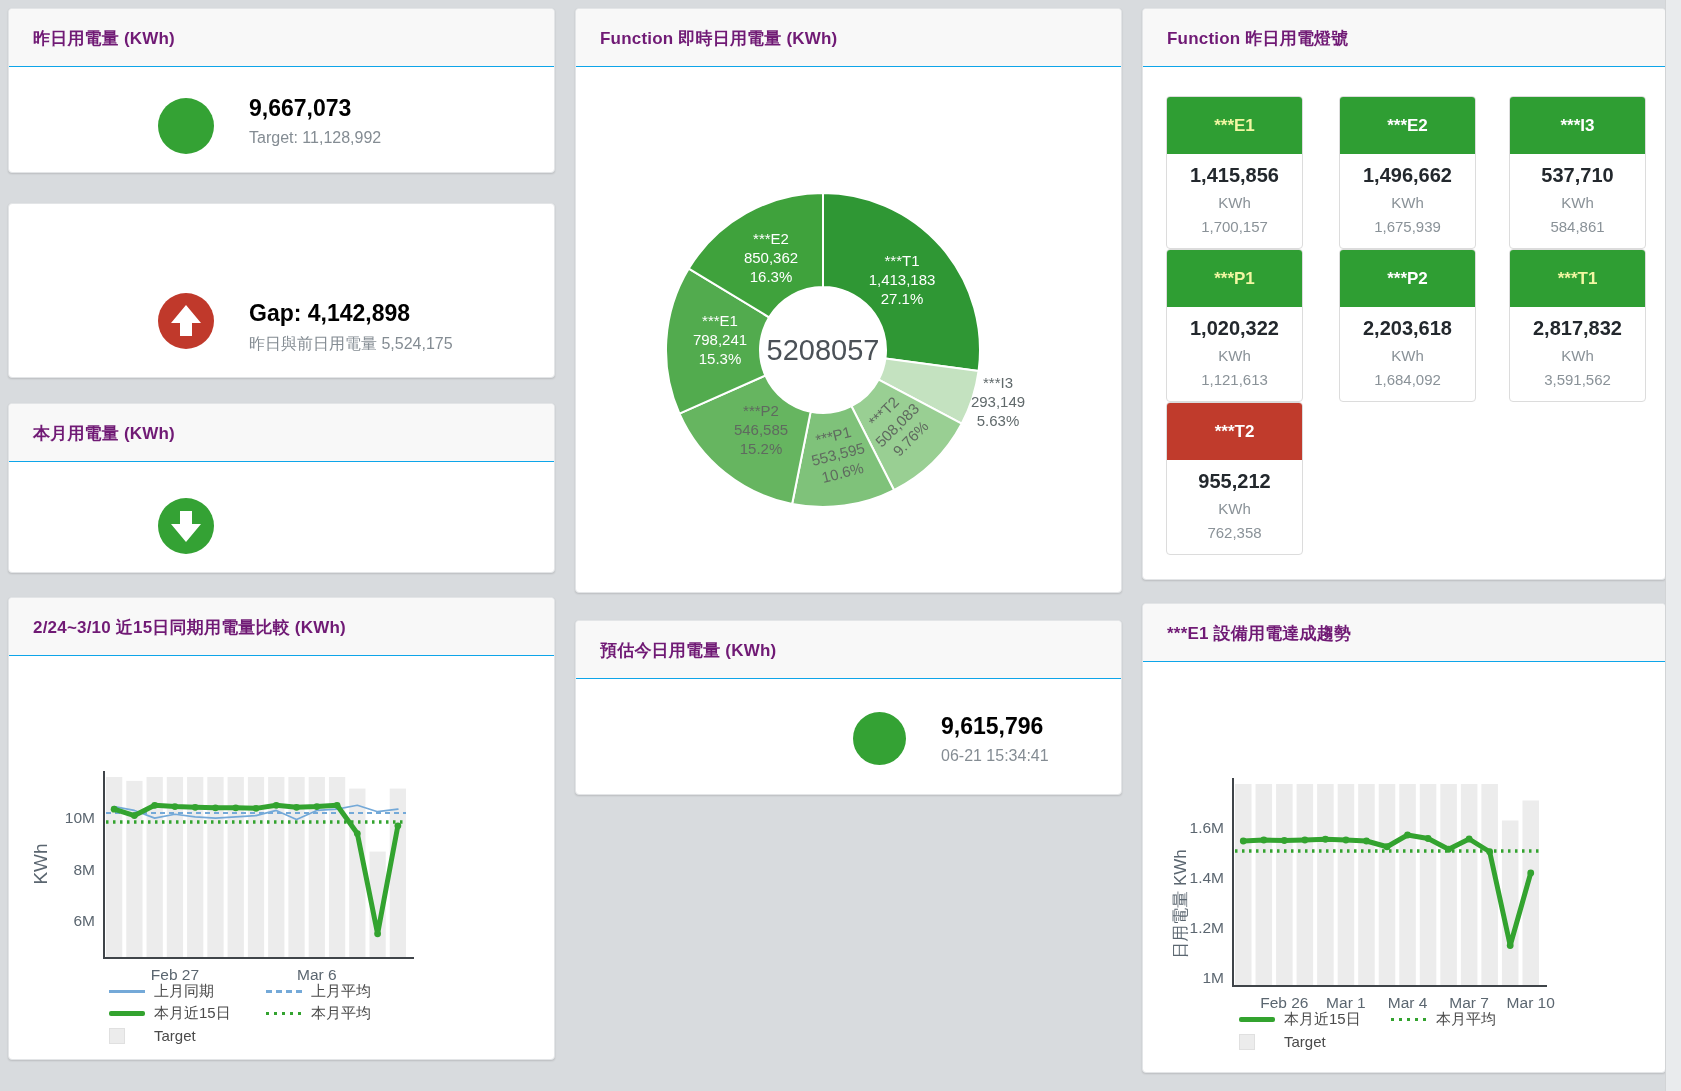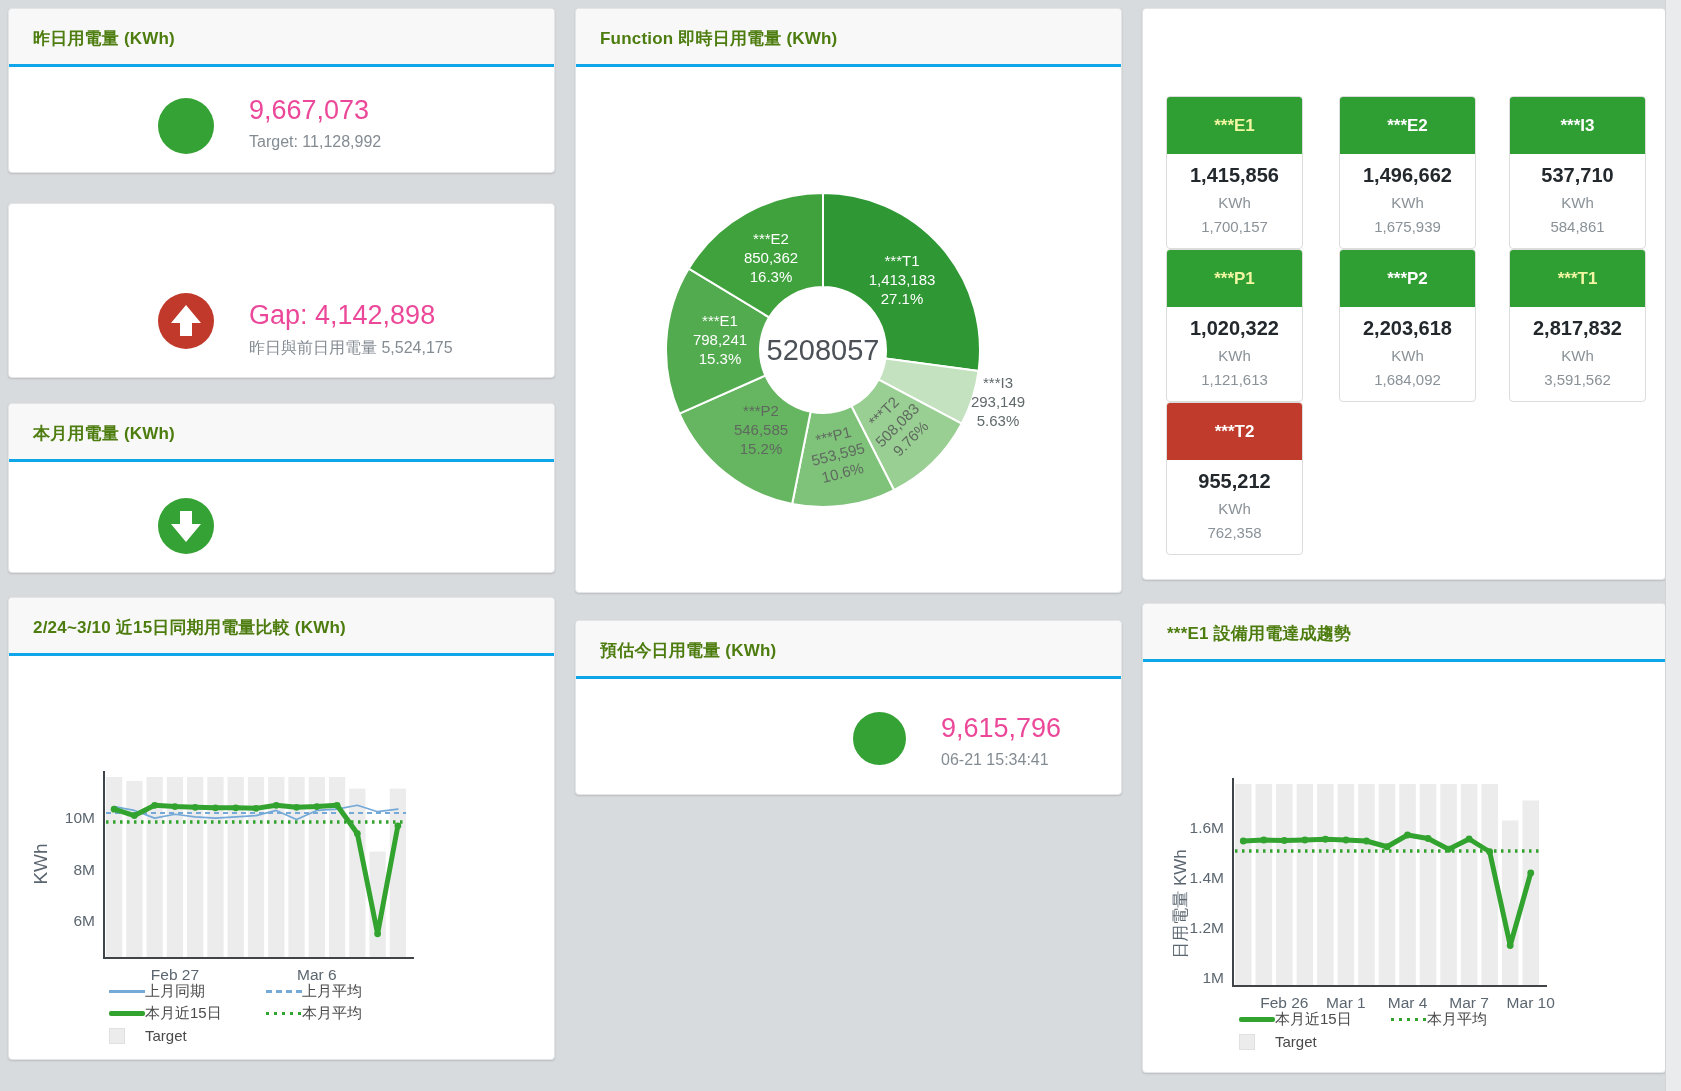--- a/index.html
+++ b/index.html
@@ -2,36 +2,36 @@
 <html><head>
 <meta charset="utf-8">
 <style>
   html,body{margin:0;padding:0}
   body{
     width:1681px;height:1091px;overflow:hidden;position:relative;
     background:#d8dbde;font-family:"Liberation Sans",sans-serif;
   }
   .card{position:absolute;background:#fff;border:1px solid #e3e5e7;border-radius:4px;
         box-shadow:0 1px 2px rgba(0,0,0,.14);box-sizing:border-box}
-  .card-header{height:58px;box-sizing:border-box;background:#f8f8f8;border-bottom:3px solid #0ea5e9;
-        border-radius:4px 4px 0 0;padding:18px 24px 0;font-size:17px;font-weight:bold;color:#4d7c0f;
+  .card-header{height:58px;box-sizing:border-box;background:#f8f8f8;border-bottom:1px solid #0ea5e9;
+        border-radius:4px 4px 0 0;padding:18px 24px 0;font-size:17px;font-weight:bold;color:#701a75;
         letter-spacing:.2px;white-space:nowrap}
   .abs{position:absolute}
-  .stat-value{font-size:27px;font-weight:normal;color:#ec4899;white-space:nowrap}
+  .stat-value{font-size:23px;font-weight:bold;color:#000000;white-space:nowrap}
   .stat-sub{font-size:16px;color:#848c93;margin-top:7px;white-space:nowrap}
   .pie-label{position:absolute;text-align:center;font-size:15px;line-height:19px;white-space:nowrap}
   .pie-label div{pointer-events:none}
   .tile{position:absolute;width:137px;border:1px solid #dcdcdc;border-radius:4px;background:#fff;
         text-align:center;box-sizing:border-box}
   .tile-header{height:57px;line-height:57px;border-radius:3px 3px 0 0;font-size:17px;font-weight:bold}
   .tile-value{font-size:20px;font-weight:bold;color:#23282d;margin-top:10px}
   .tile-unit{font-size:15px;color:#8a9298;margin-top:7px}
   .tile-target{font-size:15px;color:#8a9298;margin-top:7px;margin-bottom:13px}
   .legend{position:absolute;display:grid;row-gap:7px;font-size:15px;color:#4a4a4a}
-  .legend-item{display:flex;align-items:center;height:15px;white-space:nowrap;cursor:pointer}
+  .legend-item{display:flex;align-items:center;gap:9px;height:15px;white-space:nowrap;cursor:pointer}
   .sw{width:36px;flex:0 0 36px;display:flex;align-items:center}
   svg.chart{position:absolute;left:0}
   svg text{font-family:"Liberation Sans",sans-serif}
   .scrollbar{position:absolute;top:0;right:0;width:15px;height:1091px;background:#e9ebed;
         border-left:1px solid #d2d4d6}
 </style>
 </head>
 <body>
 
 <div>
@@ -207,20 +207,21 @@
           <circle cx="26.5" cy="26.5" r="26.5" fill="#34a234"></circle>
         </svg>
     </div>
     <div class="abs" style="left:365px;top:92px">
       <div class="stat-value">9,615,796</div>
       <div class="stat-sub">06-21 15:34:41</div>
     </div>
   </section>
 
   <section class="card" id="card-lights" style="left:1142px;top:8px;width:524px;height:572px">
+    <div class="card-header">Function 昨日用電燈號</div>
   <div class="tile" style="left: 23px; top: 87px;">
         <div class="tile-header" style="background: rgb(47, 158, 51); color: rgb(243, 247, 163);">***E1</div>
         <div class="tile-value">1,415,856</div>
         <div class="tile-unit">KWh</div>
         <div class="tile-target">1,700,157</div>
       </div>
       <div class="tile" style="left: 196px; top: 87px;">
         <div class="tile-header" style="background: rgb(47, 158, 51); color: rgb(255, 255, 255);">***E2</div>
         <div class="tile-value">1,496,662</div>
         <div class="tile-unit">KWh</div>

